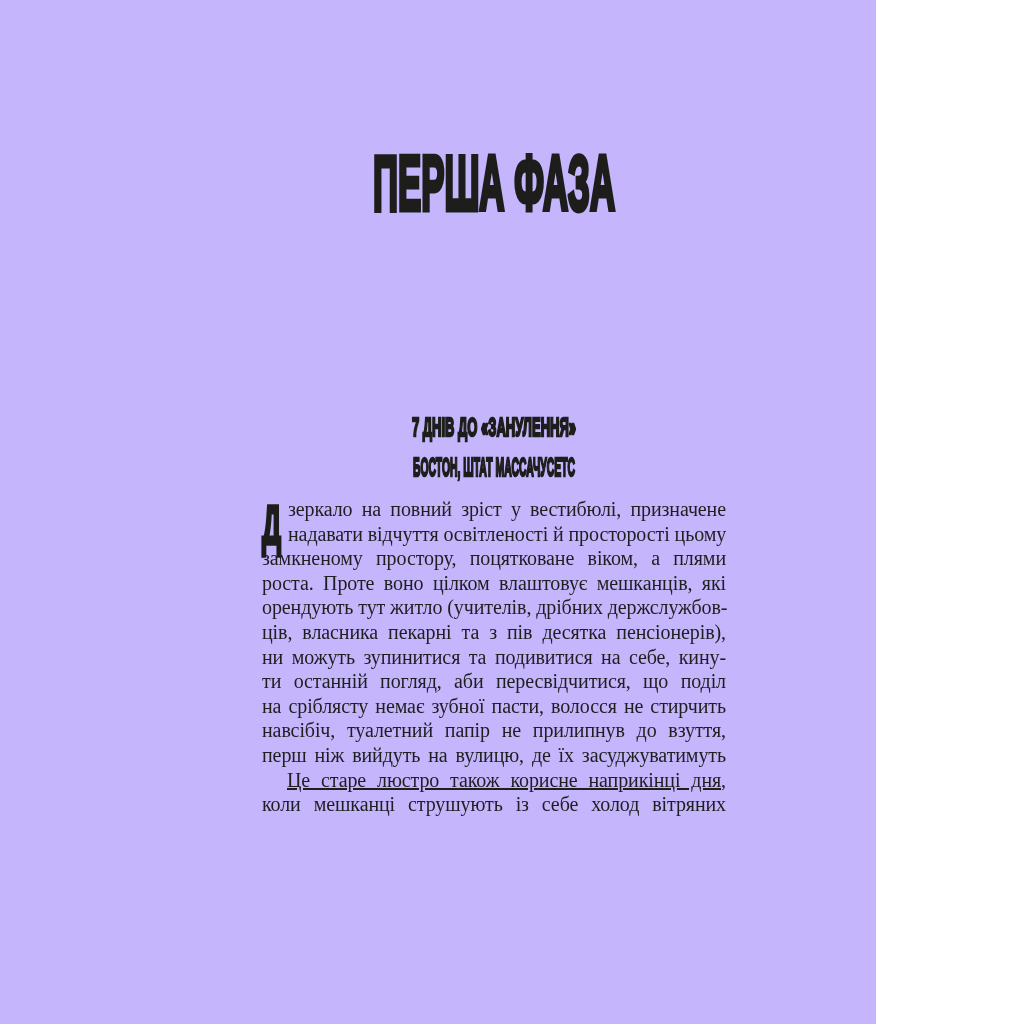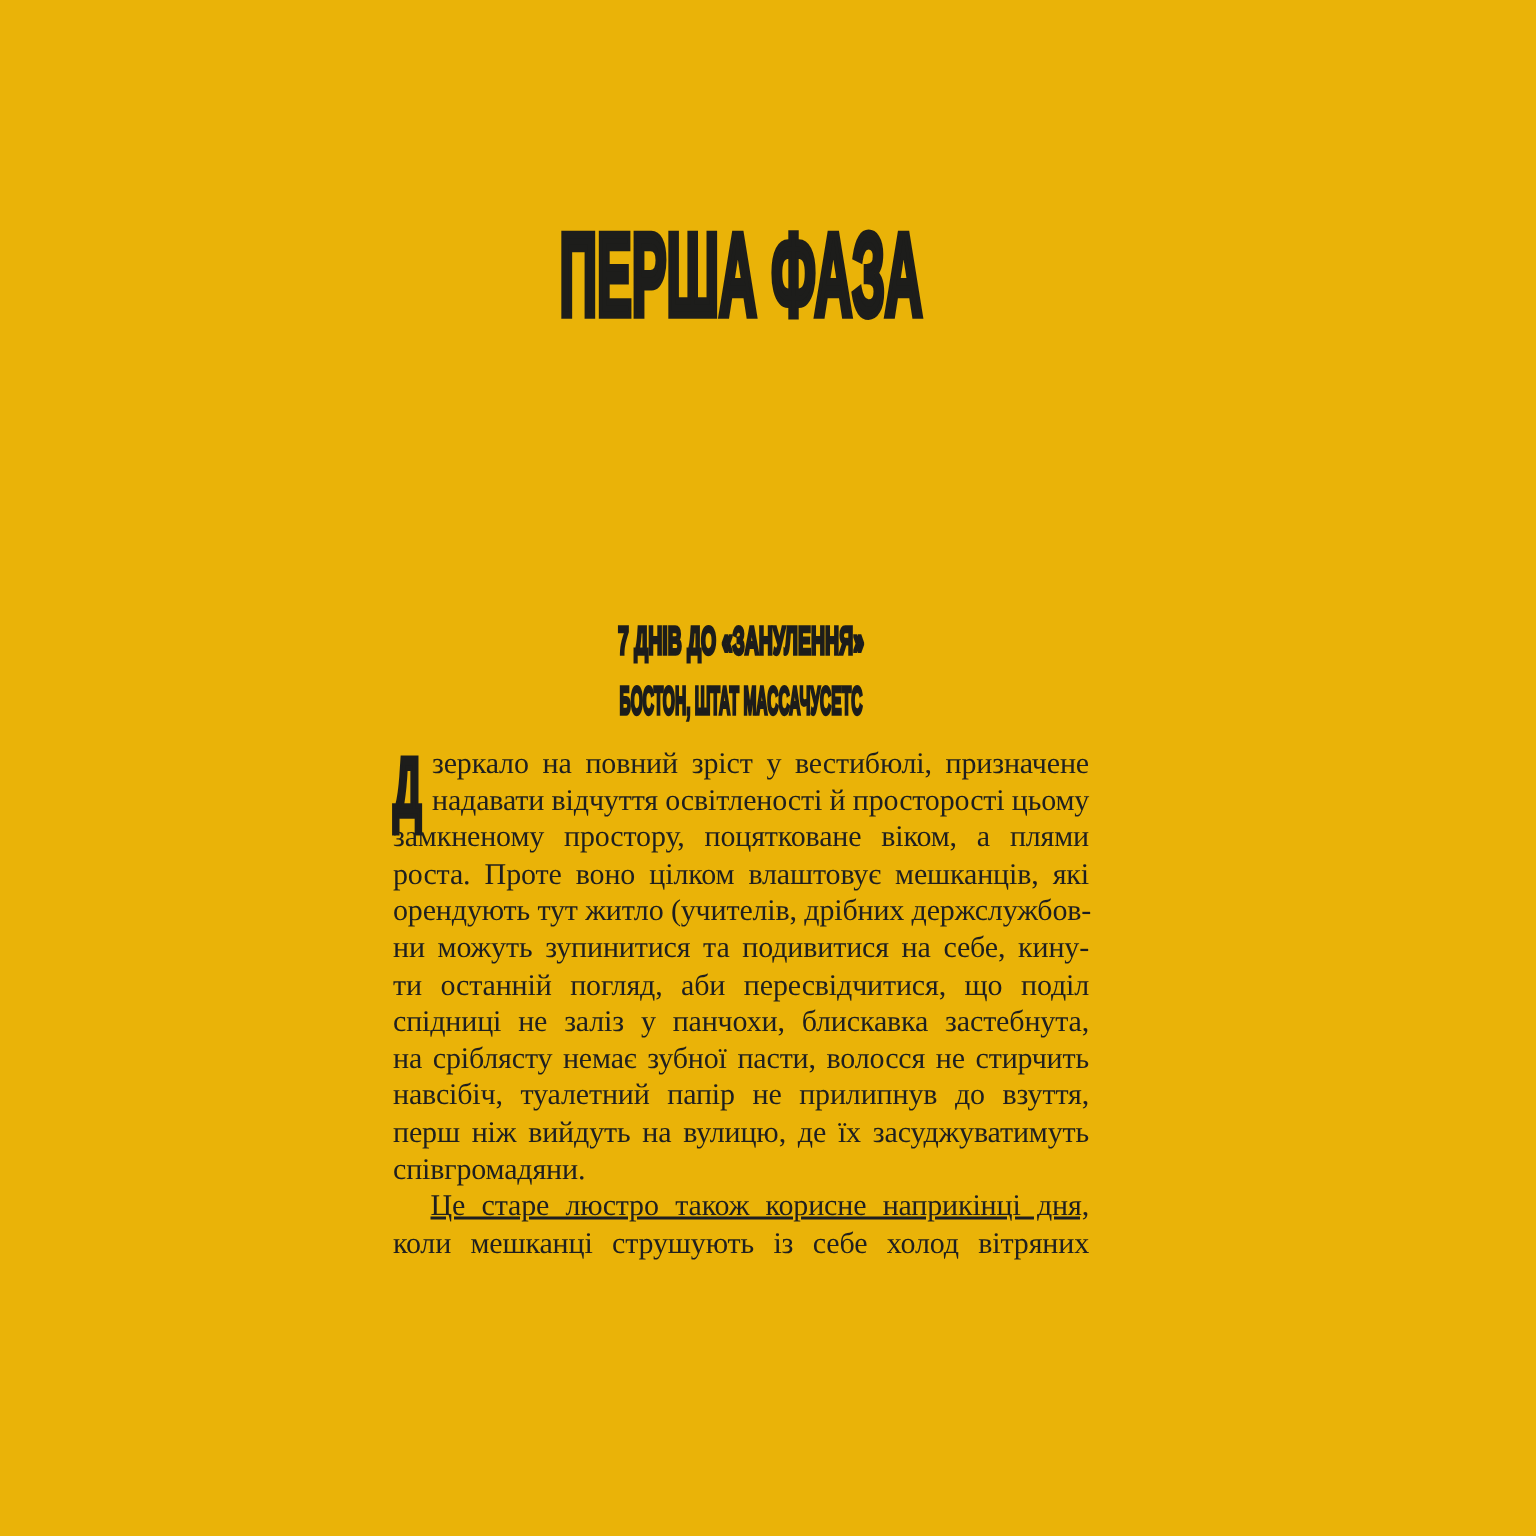--- a/index.html
+++ b/index.html
@@ -1,20 +1,20 @@
 <!DOCTYPE html>
 <html><head>
 <meta charset="utf-8">
 <style>
   html, body { margin: 0; padding: 0; }
   .page {
     position: relative;
-    width: 1024px;
+    width: 876px;
     height: 1024px;
-    background: #eab308;
+    background: #c4b5fd;
     overflow: hidden;
   }
   .content {
     position: absolute;
     left: 262px;
     top: 0;
     width: 464px;
     height: 1024px;
   }
   svg.heading { position: absolute; left: 0; overflow: visible; display: block; }
@@ -83,27 +83,26 @@
       <div class="paragraph">
         <svg class="dropcap-float" width="26" height="46" viewBox="0 0 26 46">
           <text x="0" y="44" font-size="56" stroke-width="3.6" textLength="19" lengthAdjust="spacingAndGlyphs">Д</text>
         </svg>
         <div class="lines">
             <div class="bl">зеркало на повний зріст у вестибюлі, призначене</div>
             <div class="bl">надавати відчуття освітленості й просторості цьому</div>
             <div class="bl">замкненому простору, поцятковане віком, а плями</div>
             <div class="bl">роста. Проте воно цілком влаштовує мешканців, які</div>
             <div class="bl">орендують тут житло (учителів, дрібних держслужбов-</div>
+            <div class="bl">ців, власника пекарні та з пів десятка пенсіонерів),</div>
             <div class="bl">ни можуть зупинитися та подивитися на себе, кину-</div>
             <div class="bl">ти останній погляд, аби пересвідчитися, що поділ</div>
-            <div class="bl">спідниці не заліз у панчохи, блискавка застебнута,</div>
             <div class="bl">на сріблясту немає зубної пасти, волосся не стирчить</div>
             <div class="bl">навсібіч, туалетний папір не прилипнув до взуття,</div>
             <div class="bl">перш ніж вийдуть на вулицю, де їх засуджуватимуть</div>
-            <div class="bl end">співгромадяни.</div>
           </div>
       </div>
 
       <div class="paragraph">
         <div class="lines">
             <div class="bl indent">Це старе люстро також корисне наприкінці дня,</div>
             <div class="bl">коли мешканці струшують із себе холод вітряних</div>
           </div>
       </div>
 

